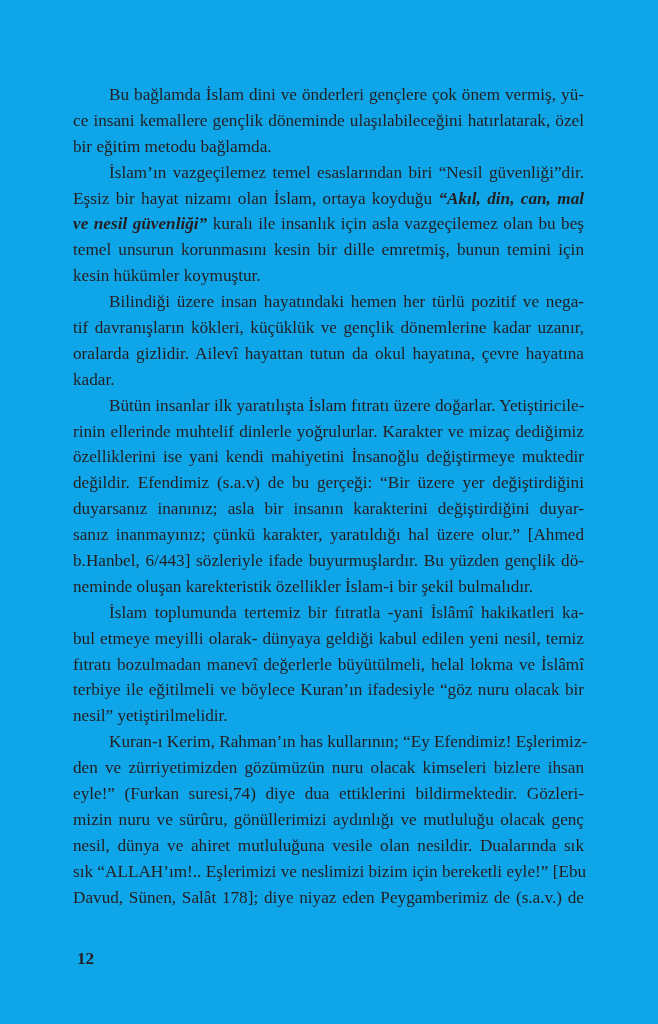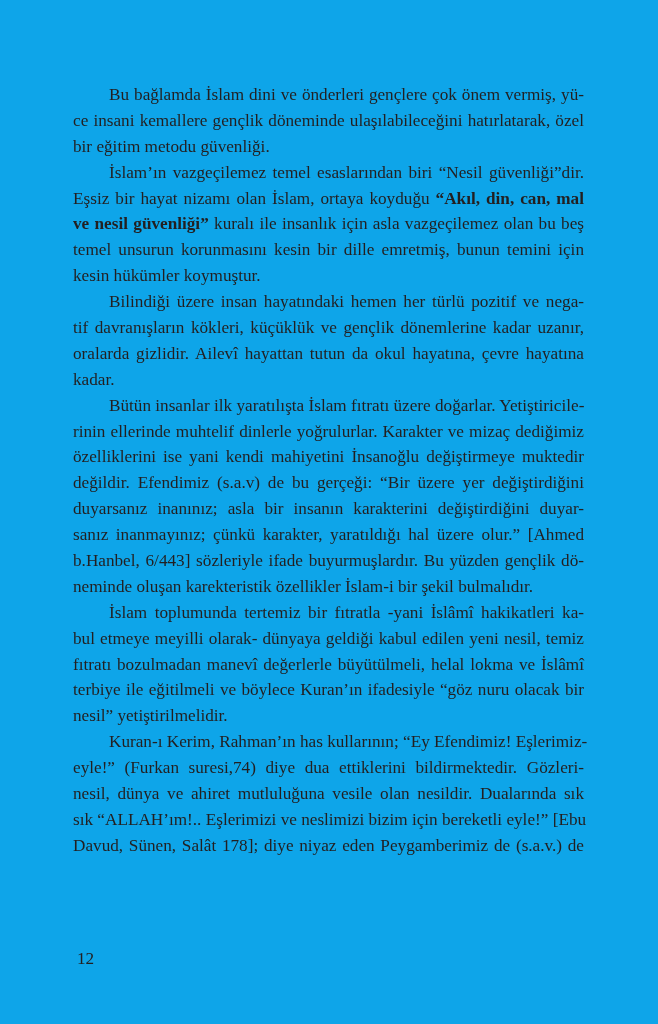--- a/index.html
+++ b/index.html
@@ -12,37 +12,37 @@
     position: absolute; left: 73px; top: 82px; width: 511px;
     font-family: "Liberation Serif", "DejaVu Serif", serif;
     font-size: 17.2px; line-height: 25.9px; color: #231f20;
   }
   .line {
     display: block; height: 25.9px; white-space: nowrap;
     text-align: justify; text-align-last: justify;
   }
   .line.last { text-align-last: left; }
   .line.indent { padding-left: 36px; }
-  .line b { font-weight: bold; }
+  .line b { font-weight: bold; font-style: italic; }
   .page-number {
     position: absolute; left: 77px; top: 949px;
     font-family: "Liberation Serif", "DejaVu Serif", serif;
-    font-size: 17.2px; color: #231f20;
+    font-size: 17.2px; color: #231f20; font-weight: bold;
   }
 </style>
 </head>
 <body>
 
 <div class="page">
   <div class="text-block">
 
     <div>
       <span class="line indent">Bu bağlamda İslam dini ve önderleri gençlere çok önem vermiş, yü-</span>
       <span class="line">ce insani kemallere gençlik döneminde ulaşılabileceğini hatırlatarak, özel</span>
-      <span class="line last">bir eğitim metodu güvenliği.</span>
+      <span class="line last">bir eğitim metodu bağlamda.</span>
     </div>
 
     <div>
       <span class="line indent">İslam’ın vazgeçilemez temel esaslarından biri “Nesil güvenliği”dir.</span>
       <span class="line"><span>Eşsiz bir hayat nizamı olan İslam, ortaya koyduğu </span><b>“Akıl, din, can, mal</b></span>
       <span class="line"><b>ve nesil güvenliği”</b><span> kuralı ile insanlık için asla vazgeçilemez olan bu beş</span></span>
       <span class="line">temel unsurun korunmasını kesin bir dille emretmiş, bunun temini için</span>
       <span class="line last">kesin hükümler koymuştur.</span>
     </div>
 
@@ -67,21 +67,23 @@
     <div>
       <span class="line indent">İslam toplumunda tertemiz bir fıtratla -yani İslâmî hakikatleri ka-</span>
       <span class="line">bul etmeye meyilli olarak- dünyaya geldiği kabul edilen yeni nesil, temiz</span>
       <span class="line">fıtratı bozulmadan manevî değerlerle büyütülmeli, helal lokma ve İslâmî</span>
       <span class="line">terbiye ile eğitilmeli ve böylece Kuran’ın ifadesiyle “göz nuru olacak bir</span>
       <span class="line last">nesil” yetiştirilmelidir.</span>
     </div>
 
     <div>
       <span class="line indent">Kuran-ı Kerim, Rahman’ın has kullarının; “Ey Efendimiz! Eşlerimiz-</span>
+      <span class="line">den ve zürriyetimizden gözümüzün nuru olacak kimseleri bizlere ihsan</span>
       <span class="line">eyle!” (Furkan suresi,74) diye dua ettiklerini bildirmektedir. Gözleri-</span>
+      <span class="line">mizin nuru ve sürûru, gönüllerimizi aydınlığı ve mutluluğu olacak genç</span>
       <span class="line">nesil, dünya ve ahiret mutluluğuna vesile olan nesildir. Dualarında sık</span>
       <span class="line">sık “ALLAH’ım!.. Eşlerimizi ve neslimizi bizim için bereketli eyle!” [Ebu</span>
       <span class="line">Davud, Sünen, Salât 178]; diye niyaz eden Peygamberimiz de (s.a.v.) de</span>
     </div>
 
   </div>
 
   <div class="page-number">12</div>
 </div>
 

